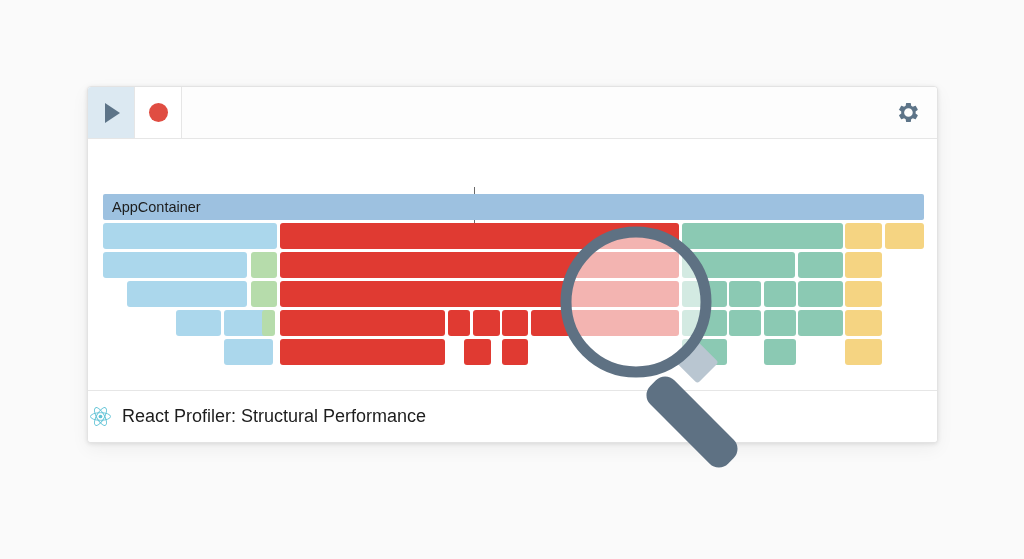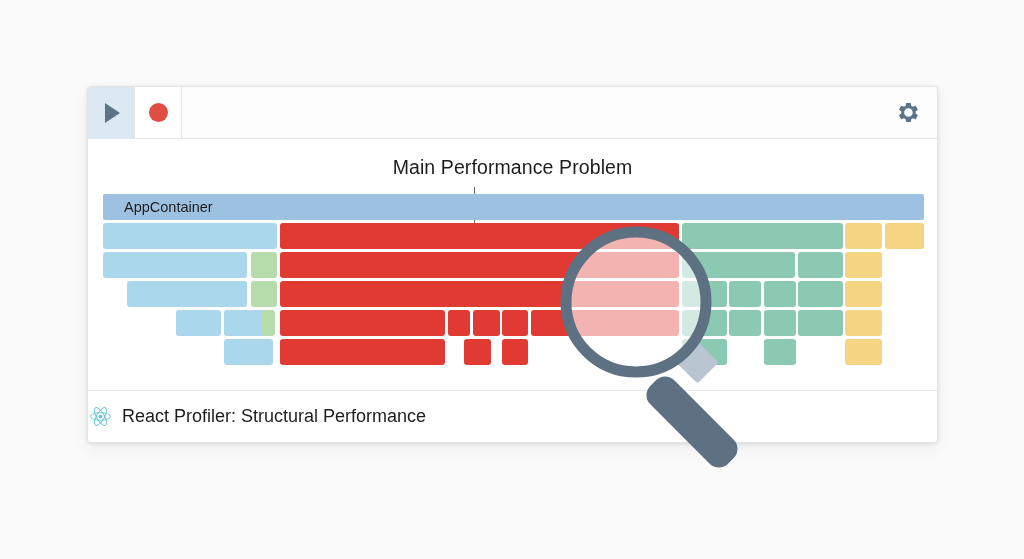--- a/index.html
+++ b/index.html
@@ -110,21 +110,20 @@
     left: 0;
     width: 100%;
     height: 26px;
   }
   .bar {
     position: absolute;
     top: 0;
     height: 26px;
     border-radius: 3px;
     box-sizing: border-box;
-    padding-left: 12px;
   }
   .bar.root {
     border-radius: 2px;
     display: flex;
     align-items: center;
   }
   .bar-label {
     font-size: 14.5px;
     color: #1d1d1d;
     padding-left: 9px;
@@ -174,21 +173,20 @@
     </div>
     <div id="toolbar-spacer"></div>
     <div id="settings-cell">
       <svg width="23" height="23" viewBox="0 0 24 24">
         <path fill="#5d7488" d="M19.4 13c.04-.33.06-.66.06-1s-.03-.67-.07-1l2.11-1.63c.19-.15.24-.42.12-.64l-2-3.46a.5.5 0 0 0-.61-.22l-2.49 1a7.3 7.3 0 0 0-1.73-1l-.38-2.65A.49.49 0 0 0 13.93 2h-4a.49.49 0 0 0-.48.41l-.38 2.65c-.62.25-1.2.59-1.73 1l-2.49-1a.5.5 0 0 0-.61.22l-2 3.46c-.12.22-.7.49.12.64L4.47 11c-.04.33-.07.66-.07 1s.03.67.07 1l-2.11 1.63c-.19.15-.24.42-.12.64l2 3.46c.12.22.39.3.61.22l2.49-1c.53.41 1.11.75 1.73 1l.38 2.65c.4.24.24.41.48.41h4c.24 0 .44-.17.48-.41l.38-2.65c.62-.25 1.2-.59 1.73-1l2.49 1c.22.08.49 0 .61-.22l2-3.46a.5.5 0 0 0-.12-.64L19.4 13zm-7.47 3.5a4.5 4.5 0 1 1 0-9 4.5 4.5 0 0 1 0 9z"></path>
       </svg>
     </div>
   </div>
 
   <div id="chart-area">
-    <div id="chart-title">Main Performance Problem</div>
     <div id="title-leader"></div>
     <div id="flame">
         <div class="flame-row" style="top: 0px;">
           <div class="bar root" style="left: 0px; width: 821px; background: rgb(157, 193, 224);">
             <span class="bar-label">AppContainer</span>
           </div>
         </div>
         <div class="flame-row" style="top: 29px;">
           <div class="bar" style="left: 0px; width: 174.052px; background: rgb(171, 215, 236);"></div>
           <div class="bar" style="left: 177.336px; width: 399.006px; background: rgb(224, 58, 50);"></div>

